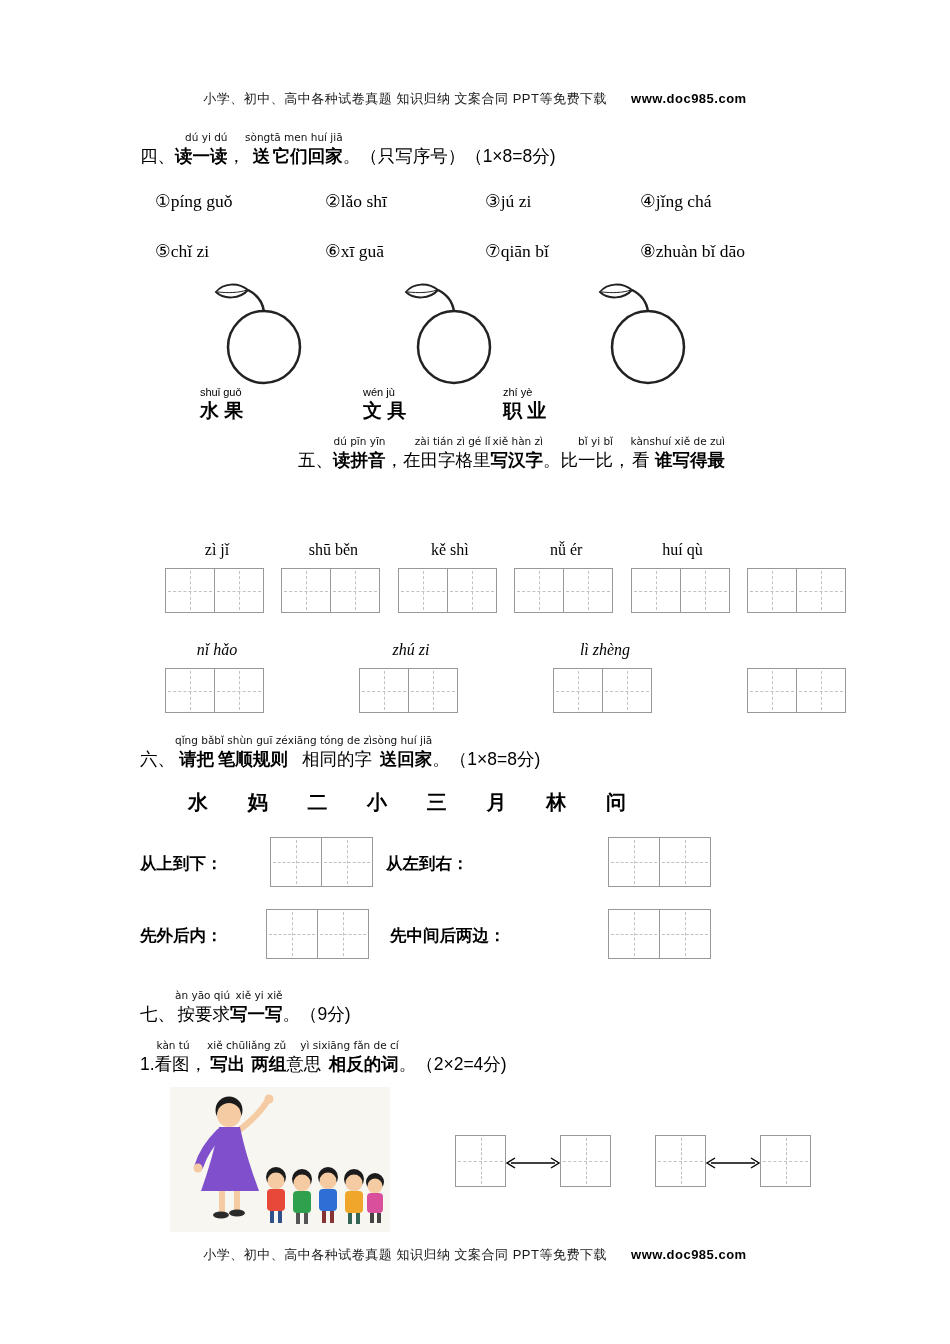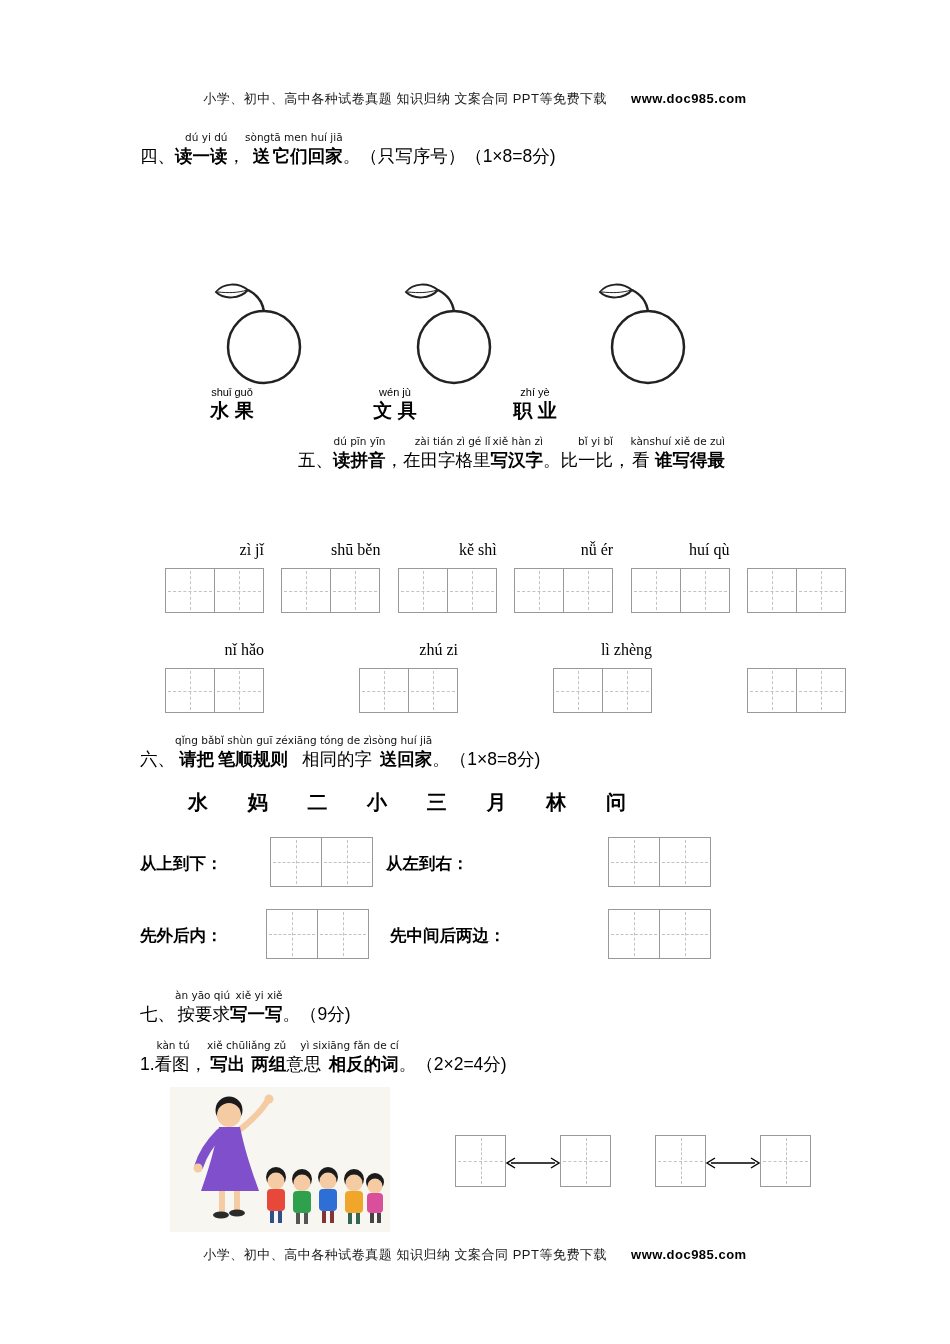--- a/index.html
+++ b/index.html
@@ -22,32 +22,32 @@
   .py { display:block; font-size:10.5px; line-height:13px; height:13px; white-space:pre; color:#111; font-family:"DejaVu Sans",sans-serif; }
   .tx { display:block; font-size:17.5px; line-height:25px; white-space:pre; }
   .seg.b .tx { font-weight:bold; }
 
   .s4-title { left:140px; top:131px; }
   .s4-items { left:155px; top:189px; display:grid; grid-template-columns:170px 160px 155px auto; row-gap:26px;
               font-family:"Liberation Serif","DejaVu Serif",serif; font-size:17.5px; line-height:24px; }
 
   .apple { top:281px; width:110px; height:105px; }
 
-  .cat { top:386px; width:64px; text-align:center; }
+  .cat { top:386px; width:64px; text-align:left; }
   .cat-py { display:block; font-size:11px; line-height:13px; }
   .cat-label { display:block; font-size:19px; font-weight:bold; line-height:24px; }
 
   .s5-t1 { left:298px; top:435px; }
   .s5-t2 { left:298px; top:487px; }
 
   .wordrow { left:165px; width:681px; display:flex; justify-content:space-between; }
-  .wcol { display:flex; flex-direction:column; align-items:flex-end; }
+  .wcol { display:flex; flex-direction:column; align-items:center; }
   .word { height:22px; line-height:22px; font-size:16px; margin:0 0 7px 5px;
           font-family:"Liberation Serif","DejaVu Serif",serif; }
-  .row1 { top:539px; } .row2 { top:639px; }
+  .row1 { top:539px; } .row2 { top:639px;font-style:italic; }
 
   .tzg { display:flex; }
   .tzg .c { position:relative; background:#fff; border:1px solid #999; margin-left:-1px; }
   .tzg .c:first-child { margin-left:0; }
   .tzg .c::before { content:""; position:absolute; left:2px; right:2px; top:50%; border-top:1px dashed #c2c2c2; }
   .tzg .c::after  { content:""; position:absolute; top:2px; bottom:2px; left:50%; border-left:1px dashed #c2c2c2; }
   .tzg-s5 .c { width:50px; height:45px; }
   .tzg-s6 .c { width:52px; height:50px; }
   .tzg-s7 .c { width:51px; height:52px; }
 
@@ -67,20 +67,30 @@
 
 <div class="page">
 
   <div class="hf header">
     <span>小学、初中、高中各种试卷真题 知识归纳  文案合同  PPT等免费下载</span>
     <span class="link">www.doc985.com</span>
   </div>
 
   <div class="abs s4-title ruby-line"><span class="seg"><span class="py"></span><span class="tx">四、</span></span><span class="seg b"><span class="py">dú yi dú</span><span class="tx">读一读</span></span><span class="seg"><span class="py"></span><span class="tx">，</span></span><span class="seg b"><span class="py">sòng</span><span class="tx">送</span></span><span class="seg b"><span class="py">tā men huí jiā</span><span class="tx">它们回家</span></span><span class="seg"><span class="py"></span><span class="tx">。（只写序号）（1×8=8分)</span></span></div>
 
+  <div class="abs s4-items">
+    <span>①píng guǒ</span>
+    <span>②lǎo shī</span>
+    <span>③jú  zi</span>
+    <span>④jǐng chá</span>
+    <span>⑤chǐ zi</span>
+    <span>⑥xī  guā</span>
+    <span>⑦qiān bǐ</span>
+    <span>⑧zhuàn bǐ dāo</span>
+  </div>
 
   <div class="abs apple" style="left:208px">
     <svg width="110" height="105" viewBox="0 0 110 105">
       <circle cx="56" cy="66" r="36" fill="none" stroke="#222" stroke-width="2.5"></circle>
       <path d="M56 31 C 55 22, 50 14, 40 9" fill="none" stroke="#222" stroke-width="2.5"></path>
       <path d="M40 9 C 30 1, 15 2, 8 11 C 16 19, 32 18, 40 9 Z" fill="none" stroke="#222" stroke-width="2"></path>
       <path d="M10 11 C 20 12, 30 12, 39 9" stroke="#222" stroke-width="1" fill="none"></path>
     </svg>
   </div>
   <div class="abs apple" style="left:398px">

